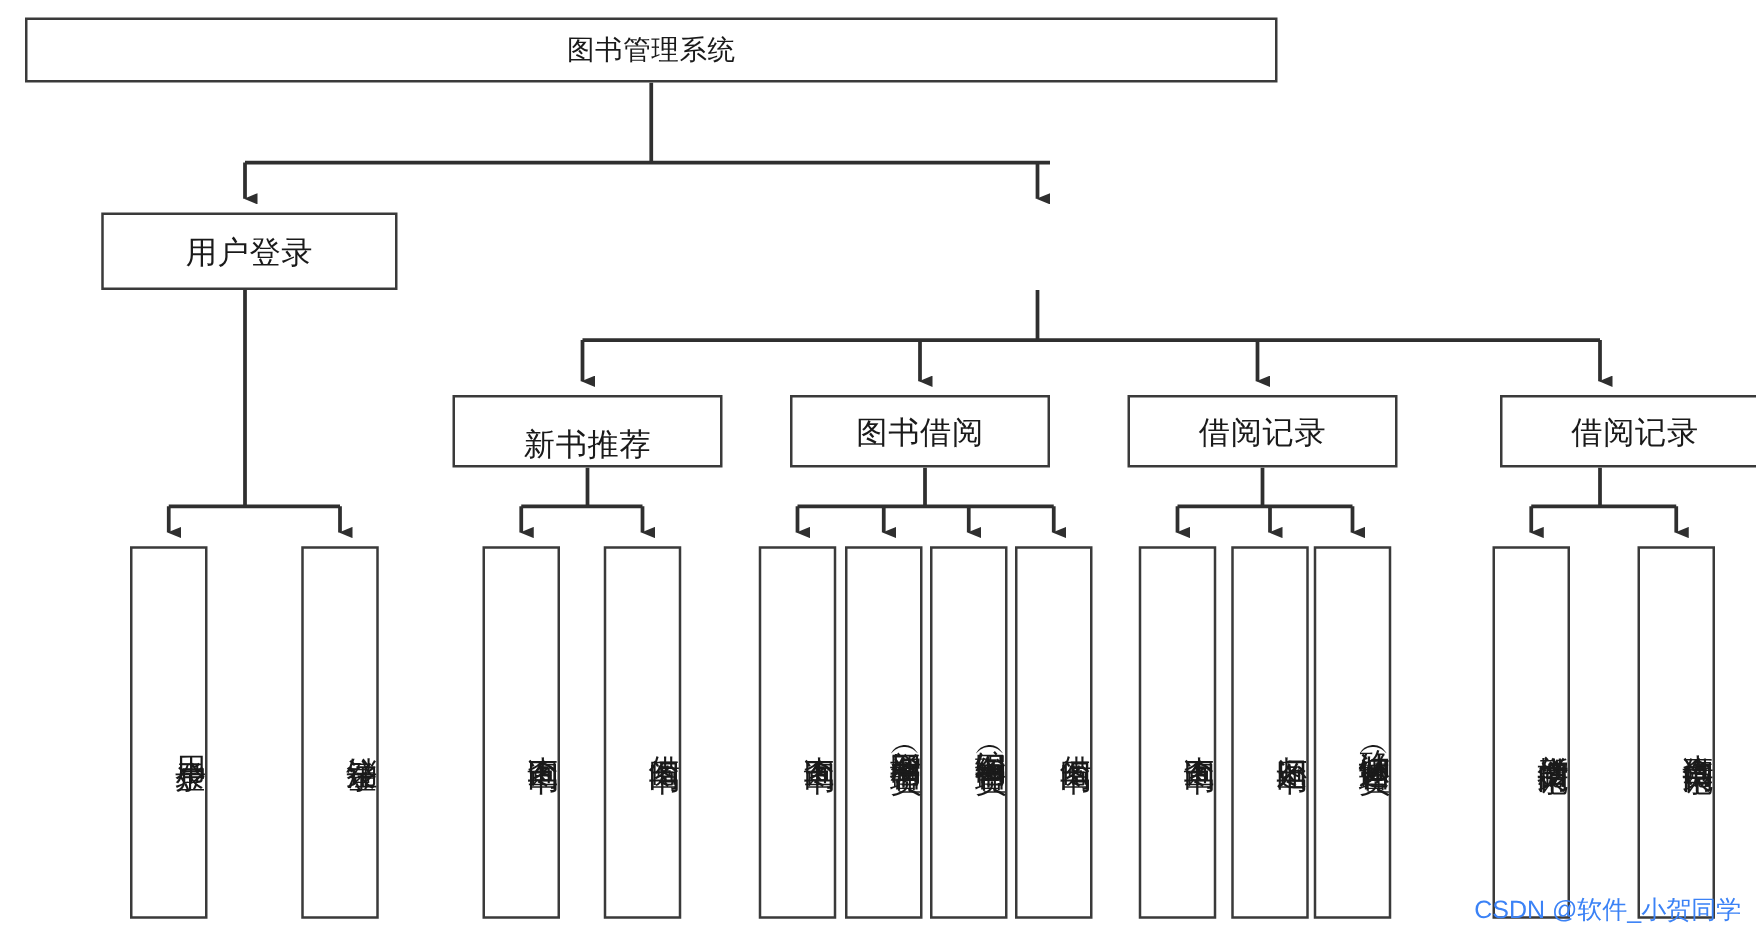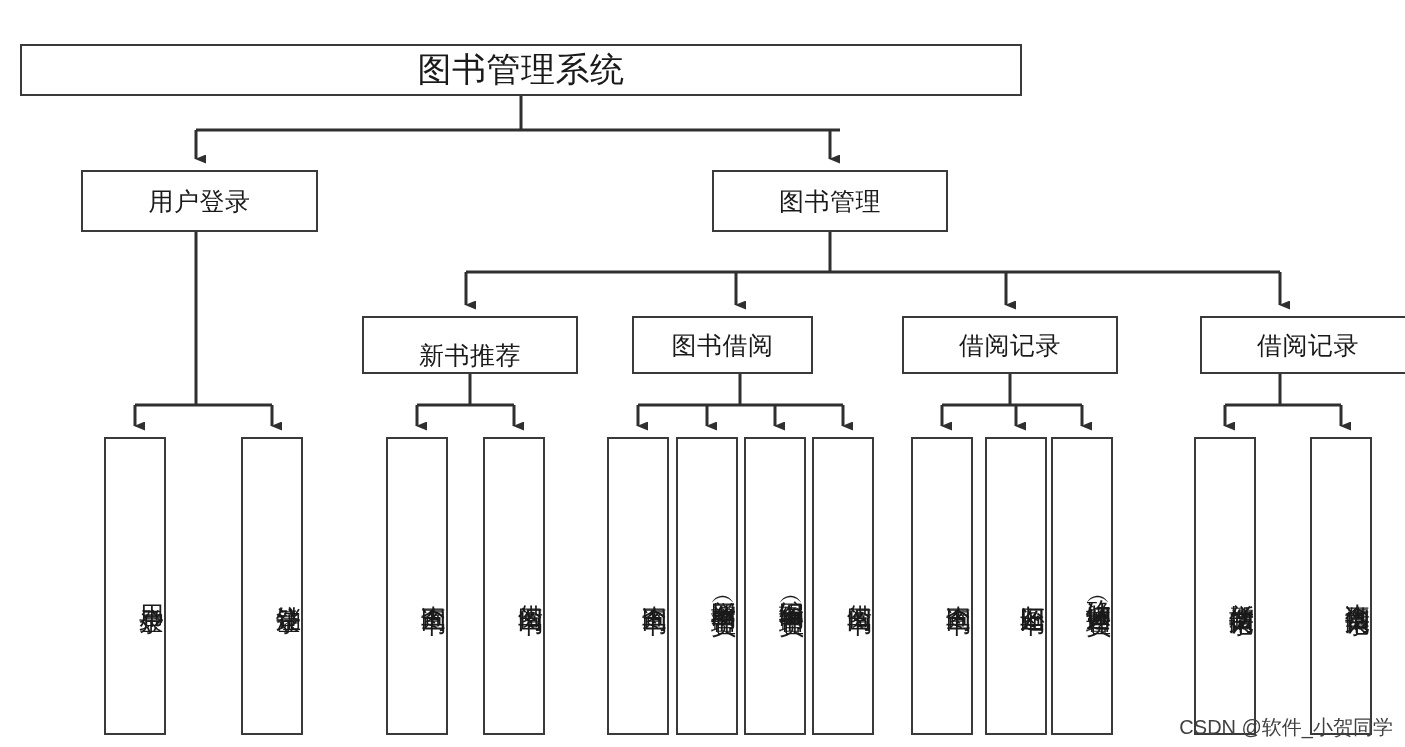--- a/index.html
+++ b/index.html
@@ -47,29 +47,28 @@
     align-items: flex-start;
     justify-content: center;
     line-height: 1.0;
   }
   .node.vert .vtext {
     writing-mode: vertical-rl;
     text-orientation: upright;
     white-space: nowrap;
   }
   .node.root {
-    font-size: 34px;
-    margin-top: 30px;
+    font-size: 22px;
   }
   .watermark {
     position: absolute;
     right: 12px;
     bottom: 6px;
     font-size: 20px;
-    color: #404040;
+    color: #3b82f6;
     white-space: nowrap;
     pointer-events: none;
   }
 </style>
 </head>
 <body>
 
 <div id="canvas">
 
   <svg id="wires" viewBox="0 0 1405 747" preserveAspectRatio="none" aria-hidden="true">
@@ -123,28 +122,25 @@
     </g>
   </svg>
 
   <div class="node horiz root" style="left:20px; top:14px; width:1002px; height:52px;">
     <span>图书管理系统</span>
   </div>
 
   <div class="node horiz" style="left:81px; top:170px; width:237px; height:62px;">
     <span>用户登录</span>
   </div>
-  <div class="node horiz" style="left:712px; top:170px; width:236px; height:62px;">
-    <span>图书管理</span>
-  </div>
 
   <div class="node horiz" style="left:362px; top:316px; width:216px; height:58px;align-items:flex-end;">
     <span>新书推荐</span>
   </div>
-  <div class="node horiz" style="left:632px; top:316px; width:181px; height:58px;">
+  <div class="node horiz" style="left:632px; top:316px; width:208px; height:58px;">
     <span>图书借阅</span>
   </div>
   <div class="node horiz" style="left:902px; top:316px; width:216px; height:58px;">
     <span>借阅记录</span>
   </div>
   <div class="node horiz" style="left:1172px; top:316px; width:216px; height:58px;margin-left:28px;">
     <span>借阅记录</span>
   </div>
 
   <div class="node vert" style="left:104px; top:437px; width:62px; height:298px;">

